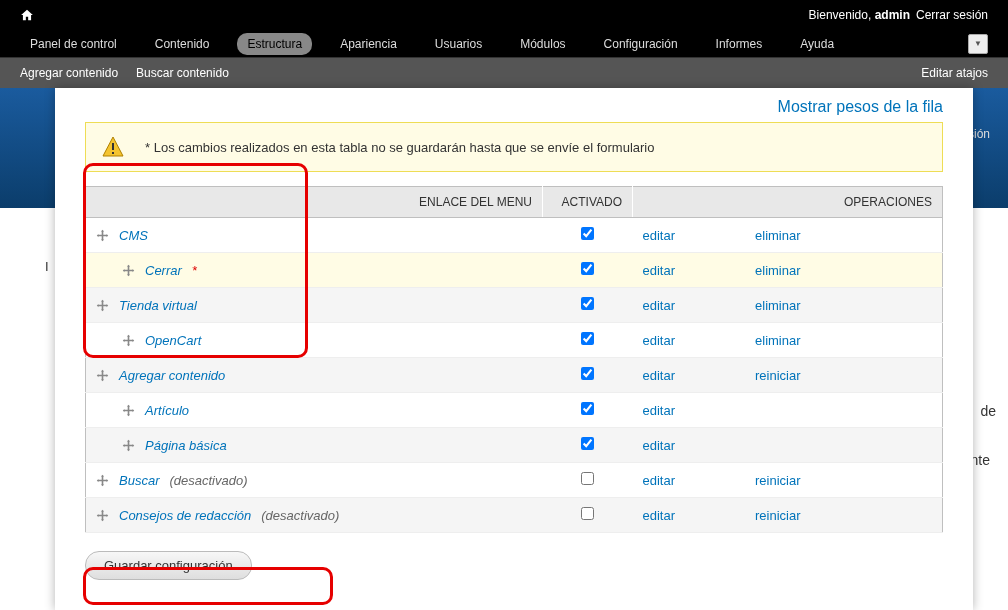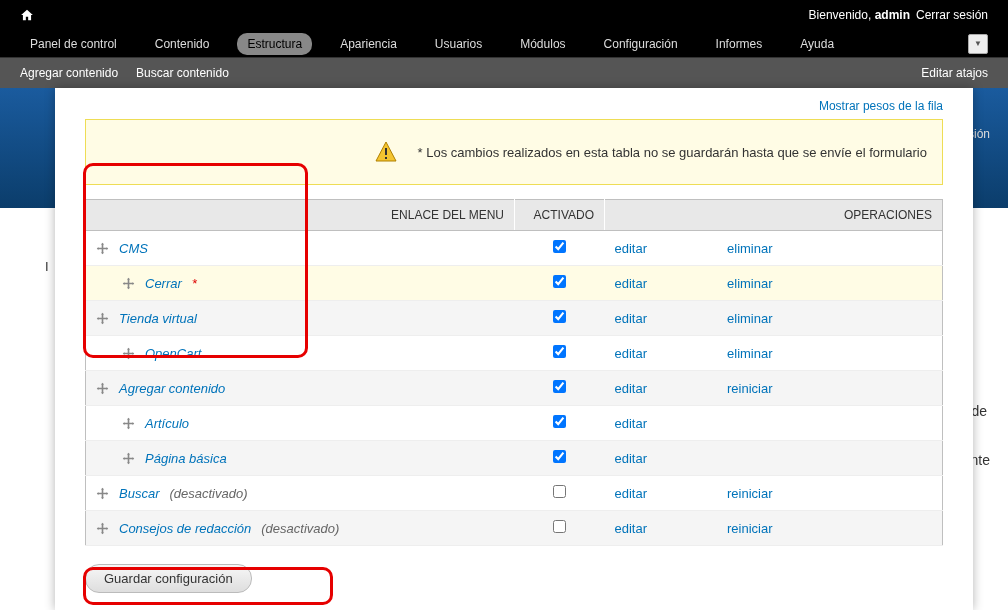--- a/index.html
+++ b/index.html
@@ -16,49 +16,49 @@
     .menubar a.active { background: #888; color: #000; }
     .menubar-dropdown { margin-left: auto; width: 20px; height: 20px; background: #eee; border: 1px solid #aaa; border-radius: 2px; display: flex; align-items: center; justify-content: center; font-size: 8px; color: #555; }
 
     .shortcutbar { background: #555; color: #fff; height: 30px; display: flex; align-items: center; padding: 0 20px; font-size: 12px; gap: 18px; }
     .shortcutbar a { color: #fff; text-decoration: none; }
     .shortcutbar .right { margin-left: auto; }
 
     
     .blueband { background: linear-gradient(#1a5b9e, #0b3d6b); height: 120px; position: absolute; top: 88px; left: 0; right: 0; z-index: 0; }
     .bg-text { position: absolute; top: 259px; left: 45px; color: #333; z-index: 0; font-size: 13px; }
-    .bg-text-r1 { position: absolute; top: 403px; right: 21px; color: #333; z-index: 0; font-size: 14px; }
+    .bg-text-r1 { position: absolute; top: 403px; right: 12px; color: #333; z-index: 0; font-size: 14px; }
     .bg-text-r2 { position: absolute; top: 452px; right: 18px; color: #333; z-index: 0; font-size: 14px; }
     .bg-text-s { position: absolute; top: 127px; right: 18px; color: #ddd; z-index: 0; font-size: 12px; }
 
     
     .overlay { position: absolute; top: 88px; left: 55px; right: 35px; bottom: 0; background: #fff; box-shadow: 0 0 10px rgba(0,0,0,.3); padding: 0 0 30px 0; z-index: 5; }
 
     .toplink { text-align: right; padding: 10px 30px 6px; }
-    .toplink a { color: #0073ba; font-size: 12px; text-decoration: none; }
-
-    .warning { background: #fffce5; border: 1px solid #ed5; padding: 20px 15px; margin: 0 30px 14px; display: flex; align-items: center; gap: 20px; font-size: 13px; color: #333; justify-content: flex-end; }
+    .toplink a { color: #0073ba; font-size: 16px; text-decoration: none; }
+
+    .warning { background: #fffce5; border: 1px solid #ed5; padding: 12px 15px; margin: 0 30px 14px; display: flex; align-items: center; gap: 20px; font-size: 13px; color: #333; }
     .warning-icon { width: 24px; height: 24px; flex-shrink: 0; }
 
     table.menu-table { width: calc(100% - 60px); margin: 0 30px; border-collapse: collapse; border: 1px solid #bfbfbf; font-size: 13px; }
     table.menu-table th { background: #e8e8e8; text-align: right; padding: 8px 10px; font-weight: normal; color: #333; font-size: 12px; border-bottom: 1px solid #bfbfbf; border-left: 1px solid #fff; }
     table.menu-table td { padding: 9px 10px; border-bottom: 1px solid #eee; vertical-align: middle; }
     table.menu-table tr.odd { background: #f5f5f5; }
     table.menu-table tr.changed { background: #fffce5; }
     table.menu-table a.link { color: #0073ba; text-decoration: none; }
     .asterisk { color: #d00; }
     .disabled { color: #666; }
 
     .drag-handle { display: inline-block; width: 13px; height: 13px; cursor: move; vertical-align: middle; }
     .drag-handle svg { display: block; }
     .indent-1 { margin-left: 26px; }
     .menu-cell { display: flex; align-items: center; gap: 10px; font-style: italic; }
 
     .col-check { width: 90px; text-align: center; }
-    .col-ops { width: 338px; }
+    .col-ops { width: 310px; }
     .ops { display: flex; gap: 80px; }
     .ops a { color: #0073ba; text-decoration: none; font-size: 13px; }
 
     .red-highlight { position: absolute; border: 3px solid #e60000; border-radius: 10px; pointer-events: none; z-index: 10; }
 
     .submit-wrap { padding: 18px 30px 0; }
     .submit-btn { background: linear-gradient(#f7f7f7,#dedede); border: 1px solid #bbb; border-radius: 14px; padding: 6px 18px; font-size: 13px; color: #333; cursor: pointer; font-family: inherit; }
 
     input[type=checkbox] { width: 13px; height: 13px; }
   </style>

